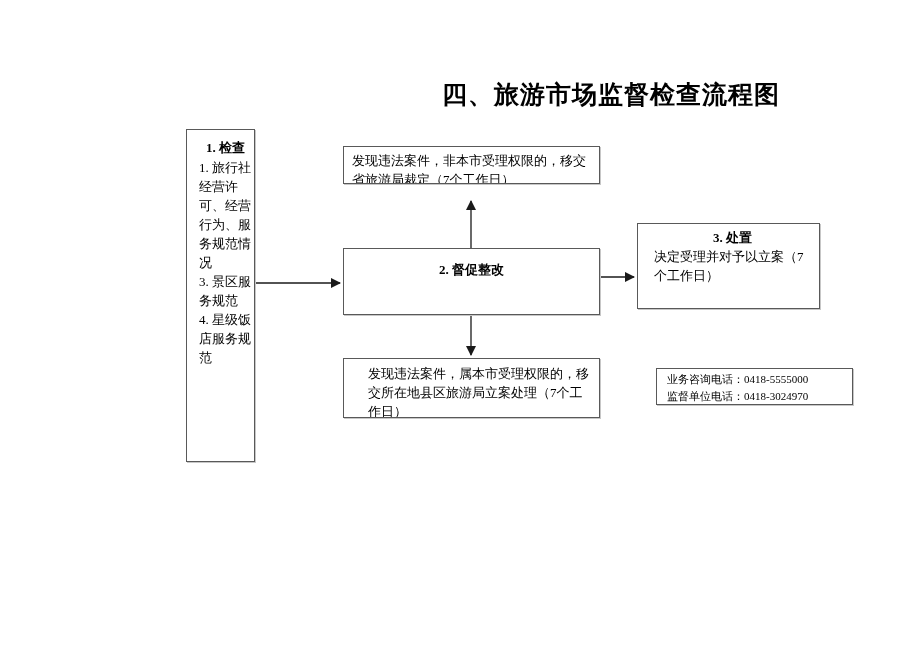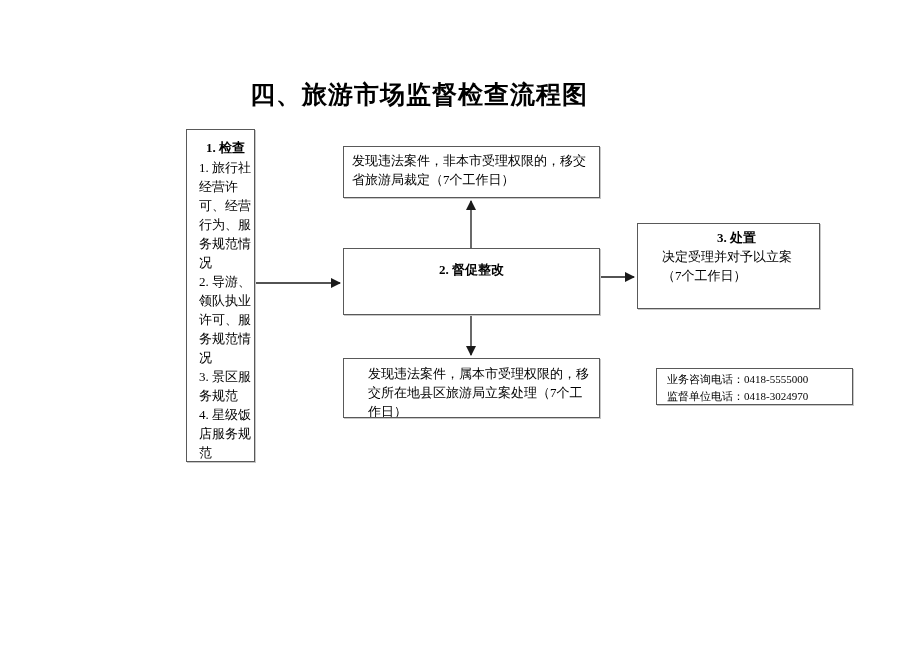--- a/index.html
+++ b/index.html
@@ -16,21 +16,21 @@
     width:920px;height:651px;
     position:relative;
     overflow:hidden;
   }
   .page{
     position:absolute;left:0;top:0;width:920px;height:651px;
     background:var(--background);
   }
   .doc-title{
     position:absolute;left:250px;top:78px;width:530px;
-    text-align:left;
+    text-align:right;
     font-size:25px;font-weight:bold;
     letter-spacing:1px;
     white-space:nowrap;
   }
   .fc-box{
     position:absolute;
     border:1px solid var(--border-color);
     box-shadow:1px 1px 0 rgba(0,0,0,.22);
     background:var(--background);
     font-size:13px;line-height:19px;
@@ -40,34 +40,34 @@
     font-weight:bold;text-align:center;
     font-size:13px;line-height:19px;
   }
   .box-inspect{
     left:186px;top:129px;width:69px;height:333px;
     padding:8px 2px 0 12px;
     line-height:19px;
   }
   .box-inspect .box-heading{margin-bottom:1px;}
   .box-escalate{
-    left:343px;top:146px;width:257px;height:52px;
+    left:343px;top:146px;width:257px;height:38px;
     padding:4px 8px 0 8px;
   }
   .box-rectify{
     left:343px;top:248px;width:257px;height:67px;
     padding:11px 8px 0 8px;
   }
   .box-transfer{
     left:343px;top:358px;width:257px;height:60px;
     padding:5px 8px 0 24px;
   }
   .box-dispose{
     left:637px;top:223px;width:183px;height:86px;
-    padding:4px 8px 0 24px;
+    padding:4px 8px 0 16px;
   }
   .box-contact{
     left:656px;top:368px;width:197px;height:37px;
     padding:2px 6px 0 10px;
     line-height:17px;
     font-size:11px;
   }
   .arrow-layer{
     position:absolute;left:0;top:0;width:920px;height:651px;
     pointer-events:none;
@@ -80,21 +80,20 @@
 </head>
 <body>
 
 <div class="page">
 
   <div class="doc-title">四、旅游市场监督检查流程图</div>
 
   <div class="fc-box box-inspect">
     <div class="box-heading">1. 检查</div>
     <p>1. 旅行社经营许可、经营行为、服务规范情况</p>
-    <p>2. 导游、领队执业许可、服务规范情况</p>
     <p>3. 景区服务规范</p>
     <p>4. 星级饭店服务规范</p>
   </div>
 
   <div class="fc-box box-escalate">
     <span>发现违法案件，非本市受理权限的，移交省旅游局裁定（7个工作日）</span>
   </div>
 
   <div class="fc-box box-rectify">
     <div class="box-heading">2. 督促整改</div>

